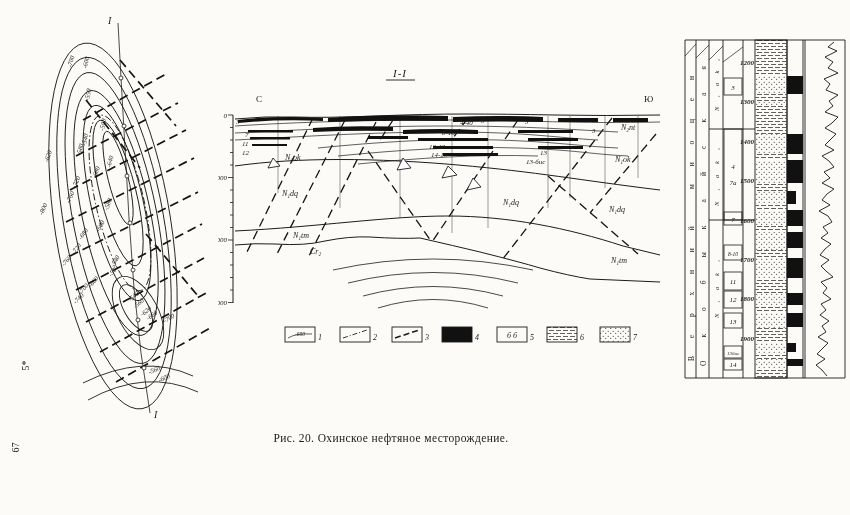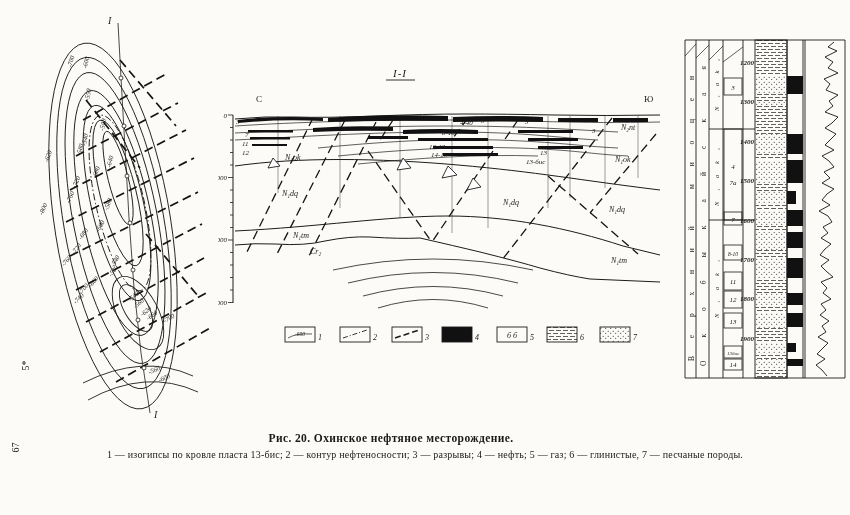--- a/index.html
+++ b/index.html
@@ -3,21 +3,21 @@
 <meta charset="utf-8">
 <style>
   html,body{margin:0;padding:0;background:#9a9a9a;}
   .page{position:relative;width:850px;height:515px;background:#fcfbf7;overflow:hidden;
         font-family:"Liberation Serif",serif;color:#1a1a1a;}
   .page svg{position:absolute;}
   svg text{fill:#1c1c1c;font-family:"Liberation Serif",serif;}
   .it{font-style:italic;}
   .rot{position:absolute;transform:rotate(-90deg);transform-origin:center;font-size:10px;color:#222;}
   .caption-title{position:absolute;left:0;top:432px;width:782px;text-align:center;
-                 font-weight:bold;font-size:11.5px;letter-spacing:.4px;}
+                 font-weight:normal;font-size:11.5px;letter-spacing:.4px;}
   .caption-legend{position:absolute;left:0;top:449px;width:850px;text-align:center;
                   font-size:10px;letter-spacing:.2px;}
 </style>
 </head>
 <body>
 
 <div class="page">
 
   <div class="rot" style="left:20px;top:360px;">5*</div>
   <div class="rot" style="left:10px;top:442px;">67</div>
@@ -346,15 +346,14 @@
     <g class="it" font-size="6.5">
       <text x="36" y="75" transform="rotate(-90 36 75)" textLength="52" lengthAdjust="spacing">N₁ok₃</text>
       <text x="36" y="170" transform="rotate(-90 36 170)" textLength="58" lengthAdjust="spacing">N₁ok₂</text>
       <text x="36" y="282" transform="rotate(-90 36 282)" textLength="58" lengthAdjust="spacing">N₁ok₁</text>
     </g>
 
     <path fill="none" stroke="#141414" stroke-width="0.9" d="M151,6 l-6,5 l9,4 l-12,6 l8,5 l-5,6 l10,5 l-14,6 l6,5 l-4,6 l12,5 l-9,6 l4,5 l-8,6 l13,5 l-6,6 l-7,5 l11,6 l-5,5 l-6,6 l9,5 l-12,6 l7,5 l5,6 l-10,5 l6,6 l-8,5 l12,6 l-7,5 l-5,6 l8,5 l-11,6 l9,5 l4,6 l-9,5 l5,6 l-7,5 l10,6 l-6,5 l-5,6 l9,5 l-8,6 l5,5 l7,6 l-12,5 l6,6 l-4,5 l8,6 l-10,5 l5,6 l-6,5 l9,6 l-7,5 l4,6 l-8,5 l10,6 l-5,5 l-6,6 l8,5 l-9,6 l6,5 l5,6"></path>
   </svg>
 
   <div class="caption-title">Рис. 20. Охинское нефтяное месторождение.</div>
-  <div class="caption-legend">1 — изогипсы по кровле пласта 13-бис; 2 — контур нефтеносности; 3 — разрывы; 4 — нефть; 5 — газ; 6 — глинистые, 7 — песчаные породы.</div>
 
 </div>
 
 </body></html>

